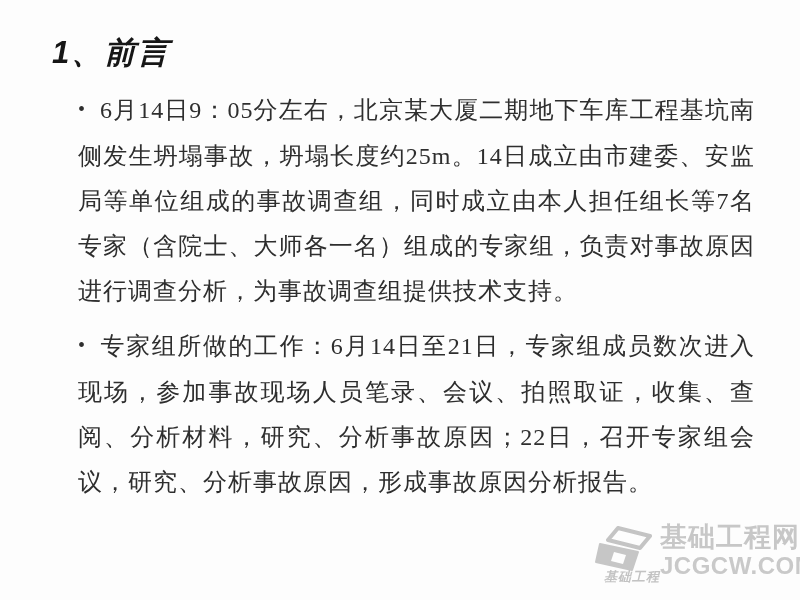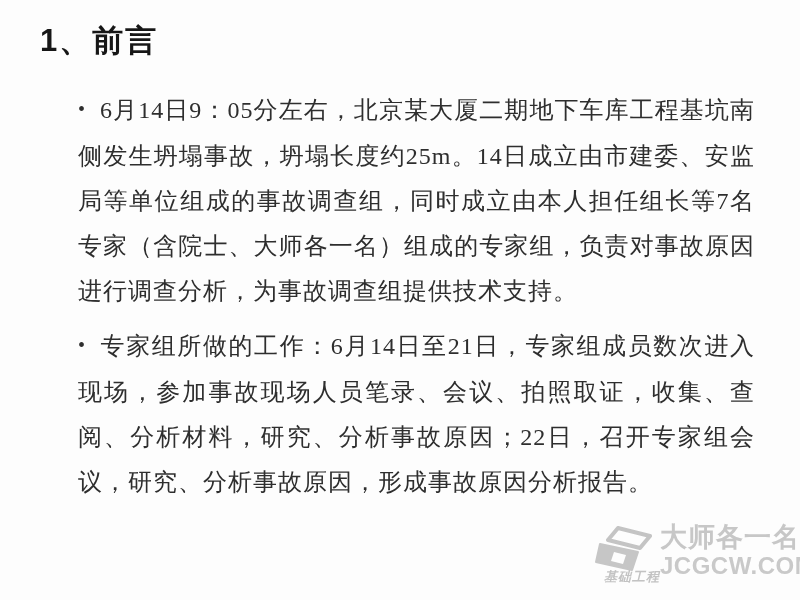--- a/index.html
+++ b/index.html
@@ -17,21 +17,22 @@
   }
   .slide-title {
     position: absolute;
     left: 40px;
     top: 20px;
     font-family: "Liberation Sans", "DejaVu Sans", sans-serif;
     font-weight: bold;
     font-size: 31px;
     letter-spacing: 2px;
     color: #161616;
-    margin: 0;
+    margin: 12px;
+    font-style: italic;
   }
   .body-text {
     position: absolute;
     left: 78px;
     top: 88px;
     width: 677px;
     color: #2e2e2e;
   }
   .bullet-para {
     font-size: 24px;
@@ -123,18 +124,18 @@
     <svg class="wm-icon" viewBox="0 0 62 46" xmlns="http://www.w3.org/2000/svg">
 
       <polygon points="24,2 56,10 46,22 14,14" fill="none" stroke="#c4c4c4" stroke-width="4" stroke-linejoin="round"></polygon>
 
       <polygon points="6,18 44,26 38,44 2,36" fill="#c6c6c6" stroke="#c6c6c6" stroke-width="2" stroke-linejoin="round"></polygon>
 
       <polygon points="20,26 32,29 29,38 17,35" fill="#fdfdfd"></polygon>
     </svg>
     <div class="wm-icon-caption">基础工程</div>
     <div class="wm-text">
-      <div class="wm-site-name">大师各一名</div>
+      <div class="wm-site-name">基础工程网</div>
       <div class="wm-site-url">JCGCW.COM</div>
     </div>
   </div>
 
 </div>
 
 </body></html>

